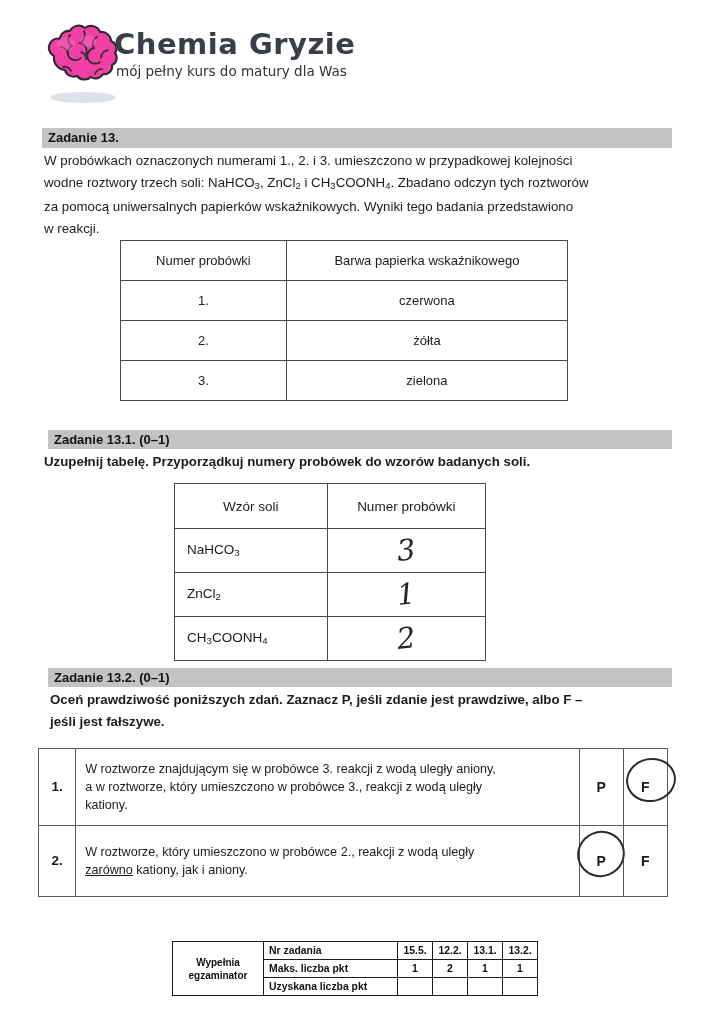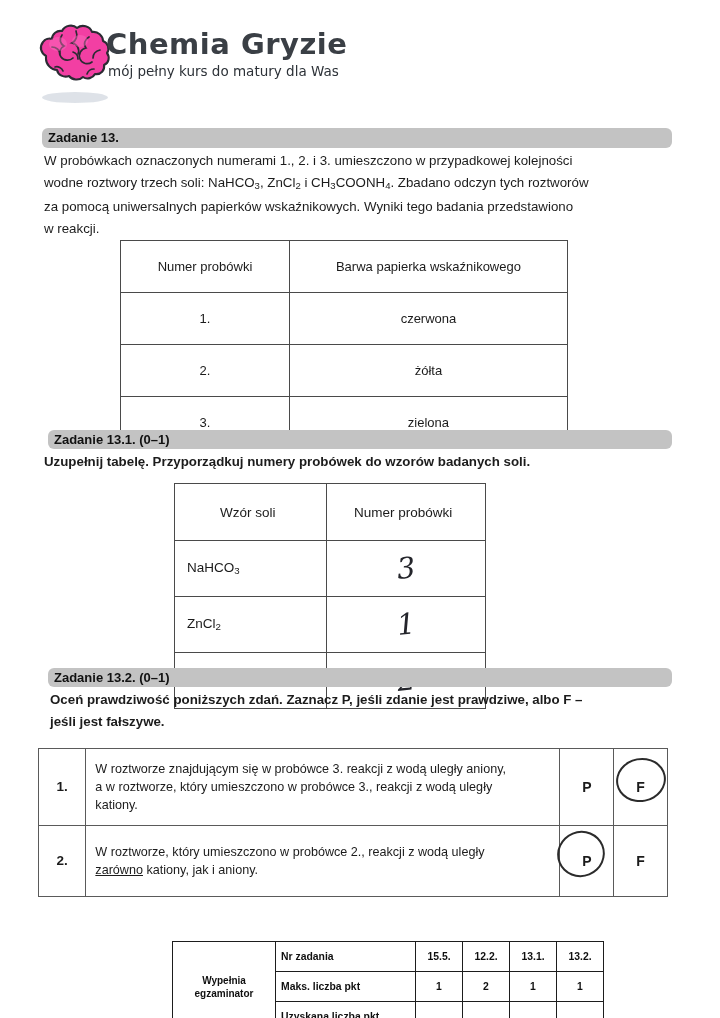--- a/index.html
+++ b/index.html
@@ -12,21 +12,21 @@
     height: 1018px;
     position: relative;
     font-family: "Liberation Sans", sans-serif;
     color: #1a1a1a;
     overflow: hidden;
   }
 
   
   .header {
     position: absolute;
-    left: 0; top: 0;
+    left: 8px; top: 0;
     width: 628px;
     height: 115px;
   }
   .brain-wrap {
     position: absolute;
     left: 32px; top: 22px;
     width: 88px; height: 82px;
   }
   .brain-shadow {
     position: absolute;
@@ -56,21 +56,20 @@
   
   .gray-bar {
     position: absolute;
     background: #c3c3c3;
     color: #111;
     font-weight: bold;
     font-size: 13px;
     line-height: 19px;
     padding-left: 6px;
     box-sizing: border-box;
-    border-radius: 6px;
   }
   .para {
     position: absolute;
     font-size: 13.3px;
     line-height: 21.5px;
     color: #1c1c1c;
   }
   .para.bold { font-weight: bold; }
 
   sub { font-size: .72em; vertical-align: -0.22em; }
@@ -81,21 +80,21 @@
     border-collapse: collapse;
     background: #fff;
   }
   table.doc td, table.doc th {
     border: 1px solid #4a4a4a;
     font-weight: normal;
     font-size: 13px;
     color: #1b1b1b;
     text-align: center;
     vertical-align: middle;
-    padding: 6px;
+    padding: 0;
   }
 
   
   #table-indicator { left: 120px; top: 240px; width: 448px; }
   #table-indicator td { height: 39px; }
   #table-indicator .c1 { width: 166px; }
   #table-indicator .c2 { width: 282px; }
 
   
   #table-salts { left: 174px; top: 483px; width: 312px; }

